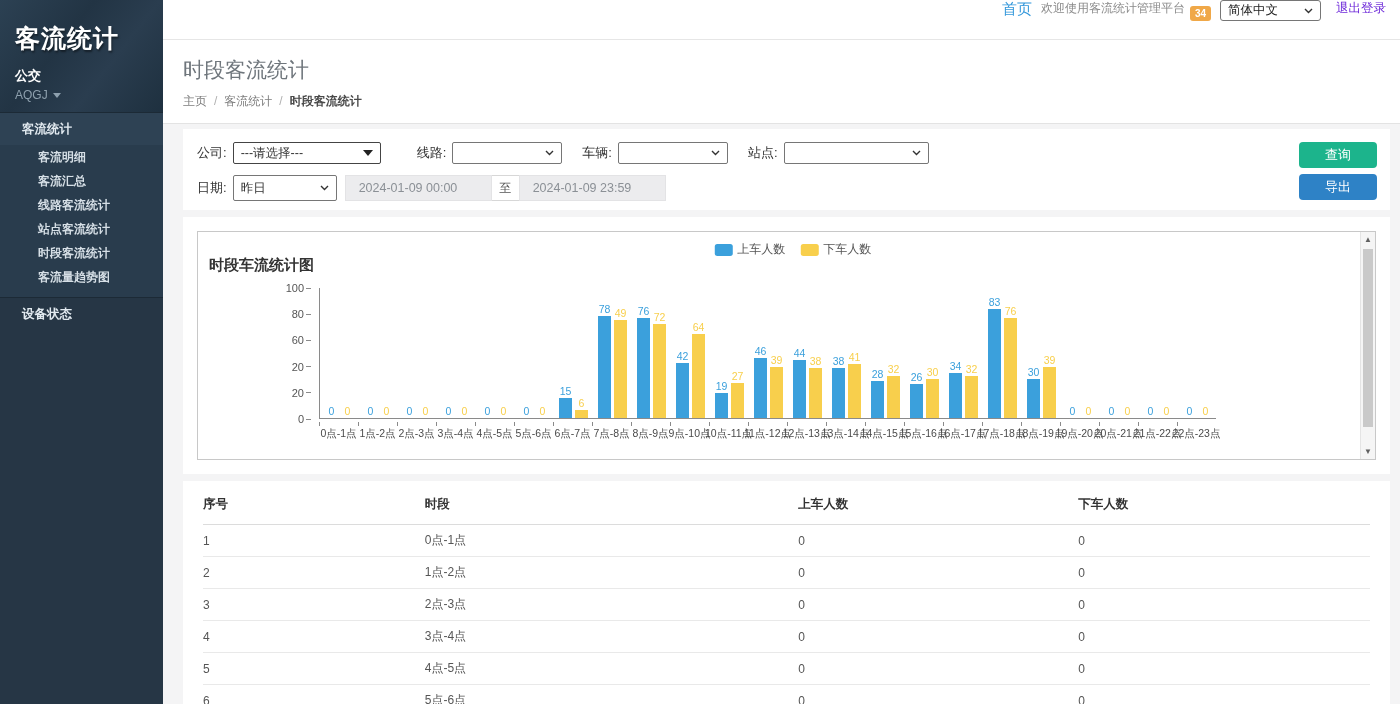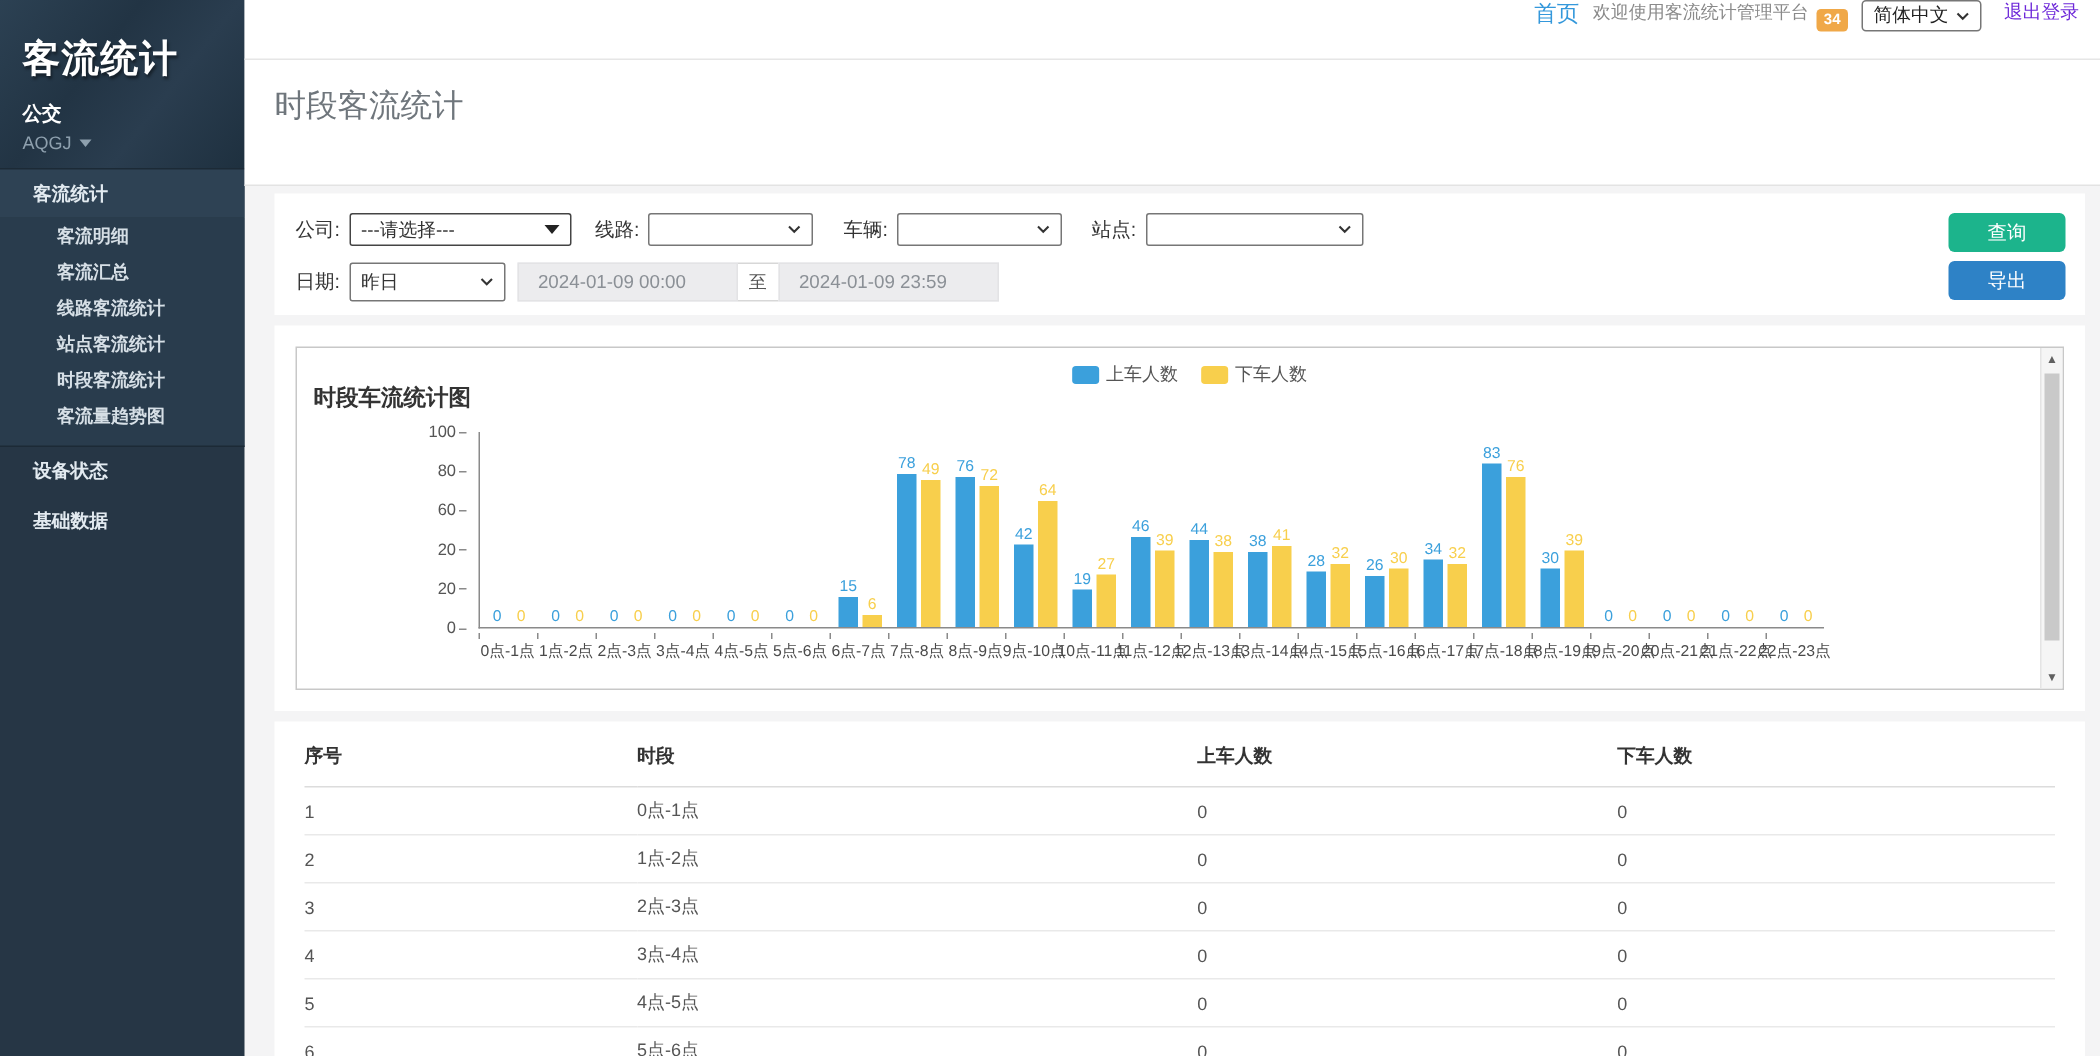--- a/index.html
+++ b/index.html
@@ -29,39 +29,39 @@
   .submenu-item { height:24px; line-height:24px; padding-left:38px; font-size:12px; font-weight:bold;
                   color:#d6dfe6; cursor:pointer; }
   
   .main { flex:1; display:flex; flex-direction:column; min-width:0; }
   .topbar { height:40px; flex:none; background:#fff; border-bottom:1px solid #e6e6e6;
             display:flex; align-items:flex-start; justify-content:flex-end; padding-right:14px; }
   .home-link { color:#3498db; font-size:15px; cursor:pointer; }
   .welcome { font-size:12px; color:#8a8a8a; margin-left:9px; }
   .badge { background:#f0a848; color:#fff; font-size:10px; font-weight:bold; padding:2px 5px;
            border-radius:3px; align-self:flex-start; margin:6px 0 0 5px; }
-  .lang-select { width:80px; height:21px; border:1px solid #767676; border-radius:3px;
+  .lang-select { width:101px; height:21px; border:1px solid #767676; border-radius:3px;
                  font-size:12.5px; color:#222; display:flex; align-items:center;
                  justify-content:space-between; padding:0 7px; margin-left:9px; background:#fff; cursor:pointer; }
   .logout { font-size:12.5px; color:#6d28d9; margin-left:15px; cursor:pointer; }
   .title-band { background:#fff; height:84px; flex:none; padding:16px 20px 0; border-bottom:1px solid #e3e3e3; }
   .page-title { margin:0; font-size:21px; font-weight:400; color:#6f767c; }
   .breadcrumb { margin-top:9px; font-size:12px; color:#7d7d7d; }
   .breadcrumb .sep { margin:0 7px; color:#b0b0b0; }
   .breadcrumb .current { font-weight:bold; color:#4a4a4a; }
   .content { flex:1; padding:5px 10px 0 20px; overflow:hidden; }
   
   .filter-panel { background:#fff; position:relative; padding:13px 120px 9px 14px; }
   .filter-row { display:flex; align-items:center; font-size:13px; color:#333; }
   .filter-row + .filter-row { margin-top:11px; }
   .flabel { margin-right:6px; flex:none; }
   .fake-select { height:22px; border:1px solid #767676; border-radius:2px; background:#fff;
                  display:inline-flex; align-items:center; justify-content:space-between;
                  padding:0 7px; font-size:12.5px; color:#333; cursor:pointer; flex:none; }
-  .fake-select.company { width:148px; border-color:#444; margin-right:16px; }
+  .fake-select.company { width:148px; border-color:#444; margin-right:36px; }
   .fake-select.line, .fake-select.vehicle { width:110px; margin-right:20px; }
   .fake-select.station { width:145px; }
   .fake-select.datepreset { width:104px; height:26px; margin-right:8px; }
   .tri-solid { width:0; height:0; border-left:5px solid transparent; border-right:5px solid transparent;
                border-top:6px solid #222; flex:none; }
   .chev { flex:none; }
   .date-input { height:26px; width:147px; background:#ececee; border:1px solid #e3e3e5;
                 color:#8b9096; font-size:12.5px; display:flex; align-items:center; padding-left:13px; flex:none; }
   .date-sep { height:26px; width:27px; background:#fff; border:1px solid #d7d7d7; border-left:none; border-right:none;
               color:#555; font-size:12px; display:flex; align-items:center; justify-content:center; flex:none; }
@@ -119,41 +119,43 @@
       <div class="menu-parent expanded">客流统计</div>
       <div class="submenu">
         <div class="submenu-item">客流明细</div>
         <div class="submenu-item">客流汇总</div>
         <div class="submenu-item">线路客流统计</div>
         <div class="submenu-item">站点客流统计</div>
         <div class="submenu-item">时段客流统计</div>
         <div class="submenu-item">客流量趋势图</div>
       </div>
       <div class="menu-parent">设备状态</div>
-      <div class="menu-parent">基础数据</div>
     </div>
 </div>
 
 <div class="main">
 
   <div class="topbar">
     <span class="home-link">首页</span>
     <span class="welcome">欢迎使用客流统计管理平台</span>
     <span class="badge">34</span>
     <div class="lang-select">
       <span>简体中文</span>
       <svg class="chev" width="9" height="6" viewBox="0 0 9 6">
           <polyline points="1,1 4.5,4.5 8,1" fill="none" stroke="#333" stroke-width="1.4"></polyline>
         </svg>
     </div>
     <span class="logout">退出登录</span>
   </div>
 
   <div class="title-band">
     <h1 class="page-title">时段客流统计</h1>
+    <div class="breadcrumb">
+      <span>主页</span><span class="sep">/</span><span>客流统计</span><span class="sep">/</span><span class="current">时段客流统计</span>
+    </div>
   </div>
 
   <div class="content">
 
     <div class="filter-panel">
       <div class="filter-row">
         <span class="flabel">公司:</span>
         <div class="fake-select company">
           <span>---请选择---</span>
           <span class="tri-solid"></span>

